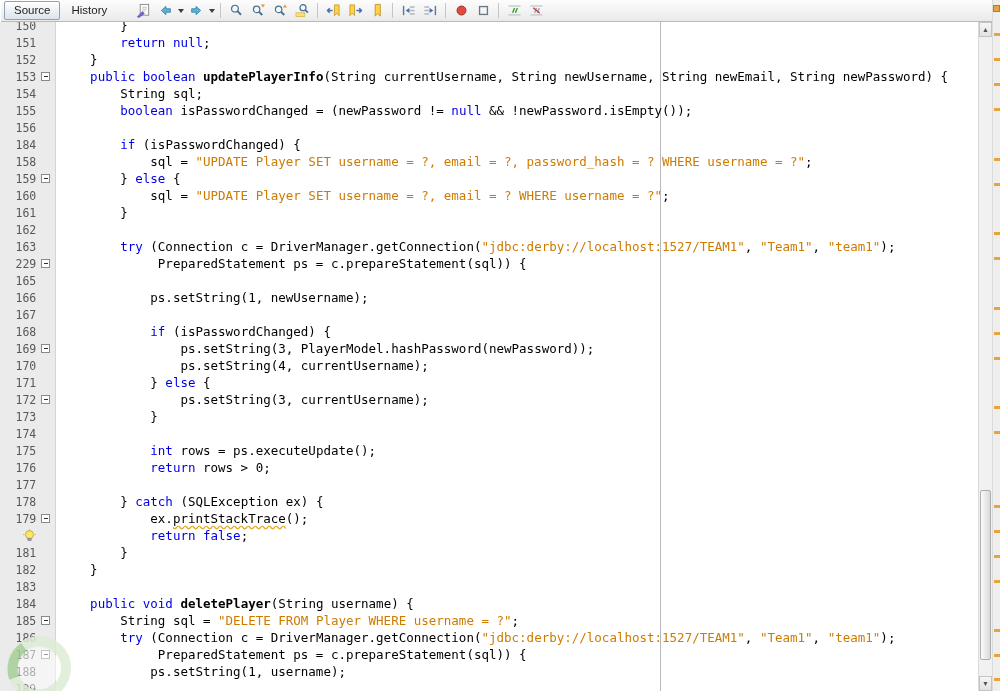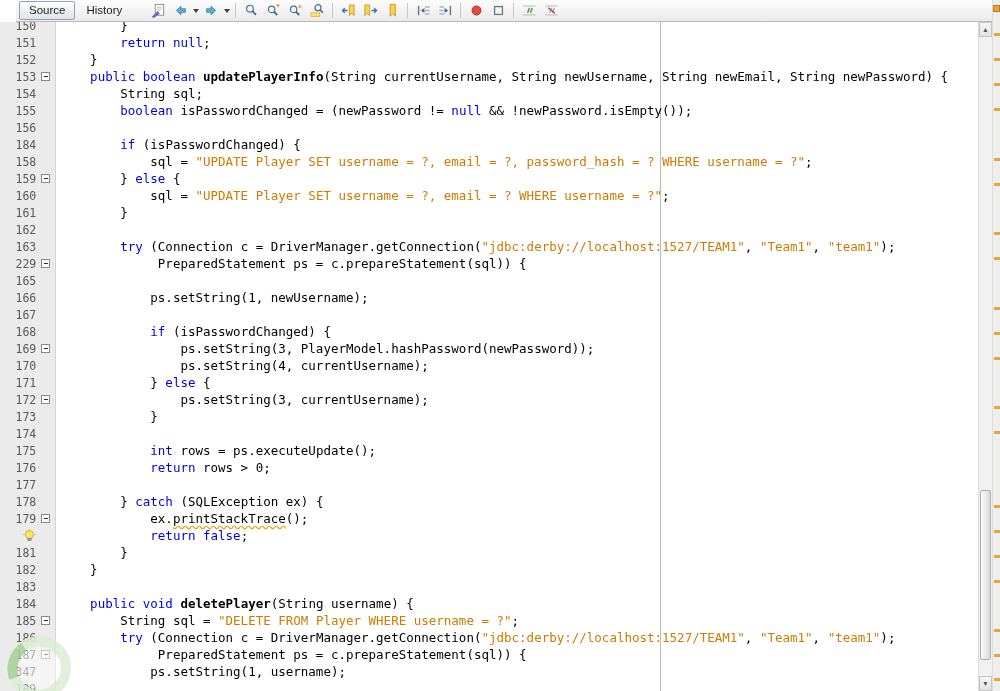--- a/index.html
+++ b/index.html
@@ -1,20 +1,20 @@
 <!DOCTYPE html>
 <html style="--kw: #0000e6; --str: #ce7b00; --warn: #e8a33d;"><head>
 <meta charset="utf-8">
 <style>
   * { margin:0; padding:0; box-sizing:border-box; }
   html,body { width:1000px; height:691px; overflow:hidden; background:#fff;
     font-family:"Liberation Sans", sans-serif; position:relative; }
 
   
-  .toolbar { position:absolute; left:16px; top:0; right:8px; height:22px;
+  .toolbar { position:absolute; left:1px; top:0; right:8px; height:22px;
     background:linear-gradient(#fdfdfd,#eaeaea); border-bottom:1px solid #b9b9b9;
     display:flex; align-items:center; padding-left:3px; }
   .tabs { display:flex; align-items:center; }
   .tab { font-size:11.5px; color:#222; padding:2px 9px 3px; border:1px solid transparent;
     border-radius:2px; margin-right:1px; }
   .tab.active { border:1px solid #93a1b1; background:linear-gradient(#ffffff,#dce3ea); }
   .tb-gap { width:14px; }
   .buttons { display:flex; align-items:center; height:100%; }
   .tb-btn { width:22px; height:19px; display:flex; align-items:center; justify-content:center; }
   .tb-btn svg { width:15px; height:15px; display:block; }
@@ -366,21 +366,21 @@
           <span class="gut-num">186</span>
           <span class="gut-fold"></span>
         </div>
         <div class="gut-row">
           <span class="gut-num">187</span>
           <span class="gut-fold">
             <span class="fold-box"></span>
           </span>
         </div>
         <div class="gut-row">
-          <span class="gut-num">347</span>
+          <span class="gut-num">188</span>
           <span class="gut-fold"></span>
         </div>
         <div class="gut-row">
           <span class="gut-num">189</span>
           <span class="gut-fold"></span>
         </div>
       </div>
   </div>
   <div class="code-pane">
     <div class="margin-line"></div>

